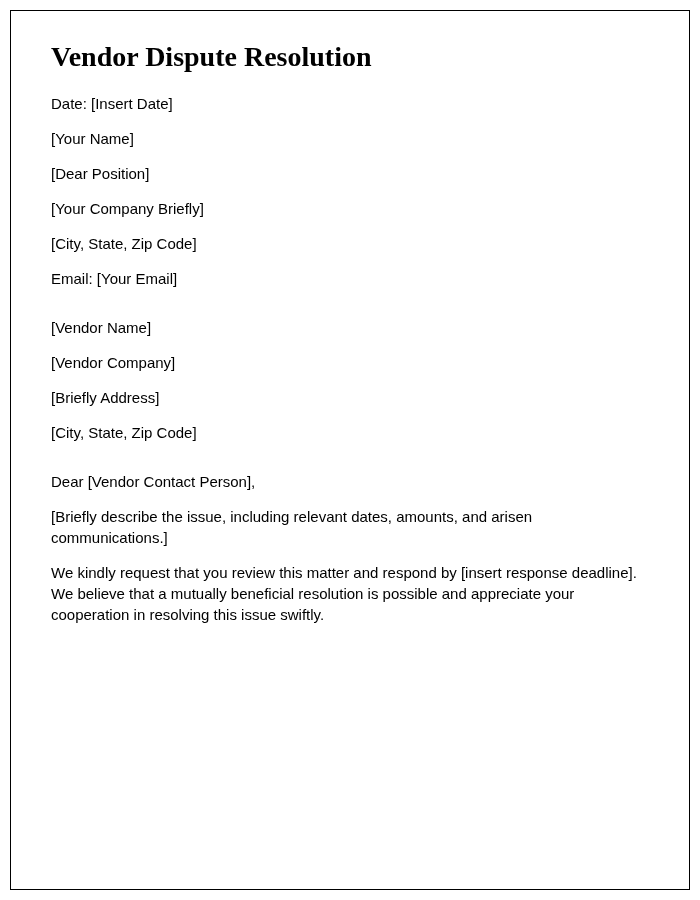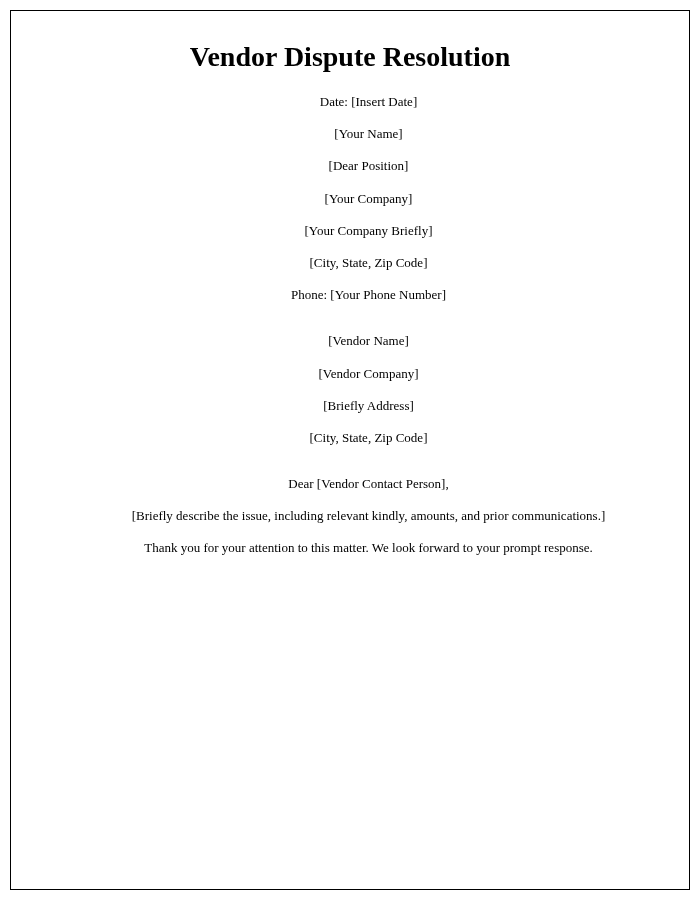--- a/index.html
+++ b/index.html
@@ -13,54 +13,51 @@
       width: 700px;
       height: 900px;
       overflow: hidden;
     }
     .page {
       border: 1px solid #000;
       margin: 10px;
       padding: 30px 40px;
       height: 880px;
       overflow: hidden;
-      text-align: center;
     }
     h1 {
       font-size: 28px;
       font-weight: bold;
       margin-bottom: 20px;
       font-family: Georgia, 'Times New Roman', serif;
     }
     p {
-      font-size: 13px;
+      font-size: 15px;
       line-height: 1.4;
       margin-bottom: 14px;
-      font-family: Liberation Serif, serif;
-      margin-left: 37px;
+      font-family: Liberation Sans, sans-serif;
     }
     .section-gap {
       margin-top: 28px;
     }
   </style>
 </head>
 <body>
 
 <div class="page">
   <h1>Vendor Dispute Resolution</h1>
 
   <p>Date: [Insert Date]</p>
   <p>[Your Name]</p>
   <p>[Dear Position]</p>
-  <p>[Your Company]</p>
   <p>[Your Company Briefly]</p>
   <p>[City, State, Zip Code]</p>
-  <p>Phone: [Your Phone Number]</p>
+  <p>Email: [Your Email]</p>
 
   <p class="section-gap">[Vendor Name]</p>
   <p>[Vendor Company]</p>
   <p>[Briefly Address]</p>
   <p>[City, State, Zip Code]</p>
 
   <p class="section-gap">Dear [Vendor Contact Person],</p>
-  <p>[Briefly describe the issue, including relevant kindly, amounts, and prior communications.]</p>
-  <p>Thank you for your attention to this matter. We look forward to your prompt response.</p>
+  <p>[Briefly describe the issue, including relevant dates, amounts, and arisen communications.]</p>
+  <p>We kindly request that you review this matter and respond by [insert response deadline]. We believe that a mutually beneficial resolution is possible and appreciate your cooperation in resolving this issue swiftly.</p>
 </div>
 
 </body></html>

